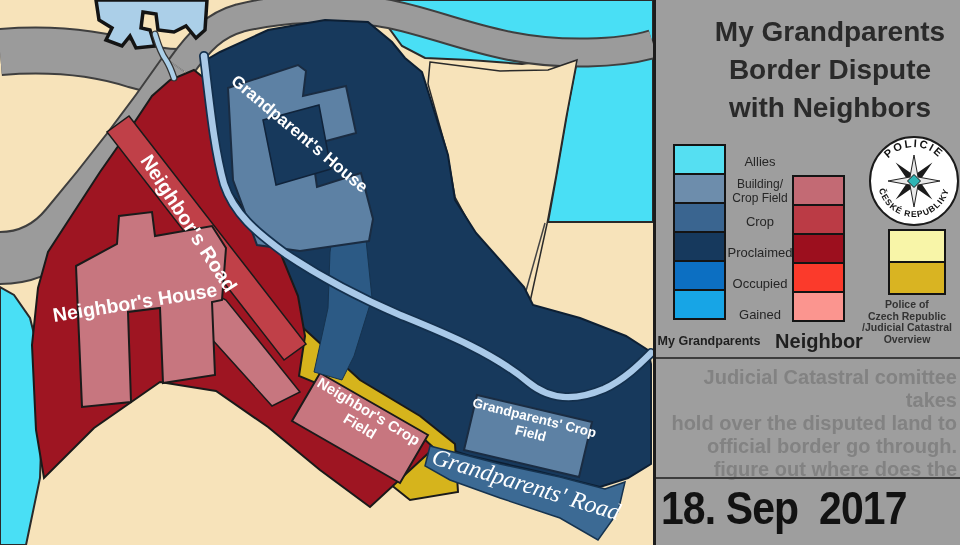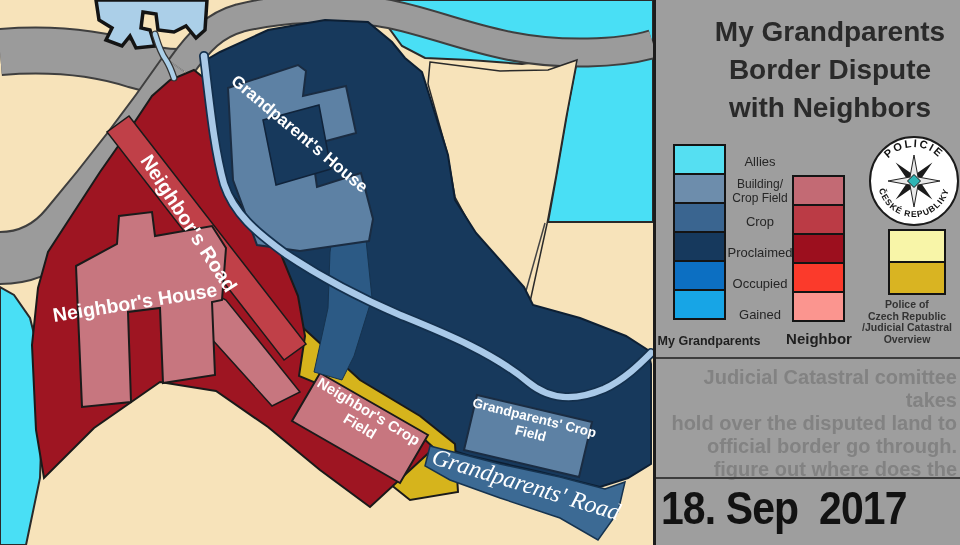--- a/index.html
+++ b/index.html
@@ -151,21 +151,21 @@
     <div class="leg-label two" style="top:175px">
       <div>Building/</div>
         <div>Crop Field</div>
     </div>
     <div class="leg-label" style="top:206px">Crop</div>
     <div class="leg-label" style="top:237px">Proclaimed</div>
     <div class="leg-label" style="top:268px">Occupied</div>
     <div class="leg-label" style="top:299px">Gained</div>
 
     <div class="col-label" style="left:0;width:106px;top:334px;font-size:12.5px">My Grandparents</div>
-    <div class="col-label" style="left:112px;width:102px;top:330px;font-size:15px">Neighbor</div>
+    <div class="col-label" style="left:112px;width:102px;top:330px;font-size:20px">Neighbor</div>
 
     <svg id="badge" viewBox="0 0 96 96">
       <circle cx="48" cy="48" r="44" fill="#ffffff" stroke="#1b1b1b" stroke-width="2"></circle>
       <defs>
         <path id="arcTop" d="M14,48 A34,34 0 0 1 82,48"></path>
         <path id="arcBottom" d="M12,48 A36,36 0 0 0 84,48"></path>
       </defs>
       <text font-size="11" font-weight="bold" fill="#111" letter-spacing="2">
         <textPath href="#arcTop" startOffset="50%" text-anchor="middle">POLICIE</textPath>
       </text>

